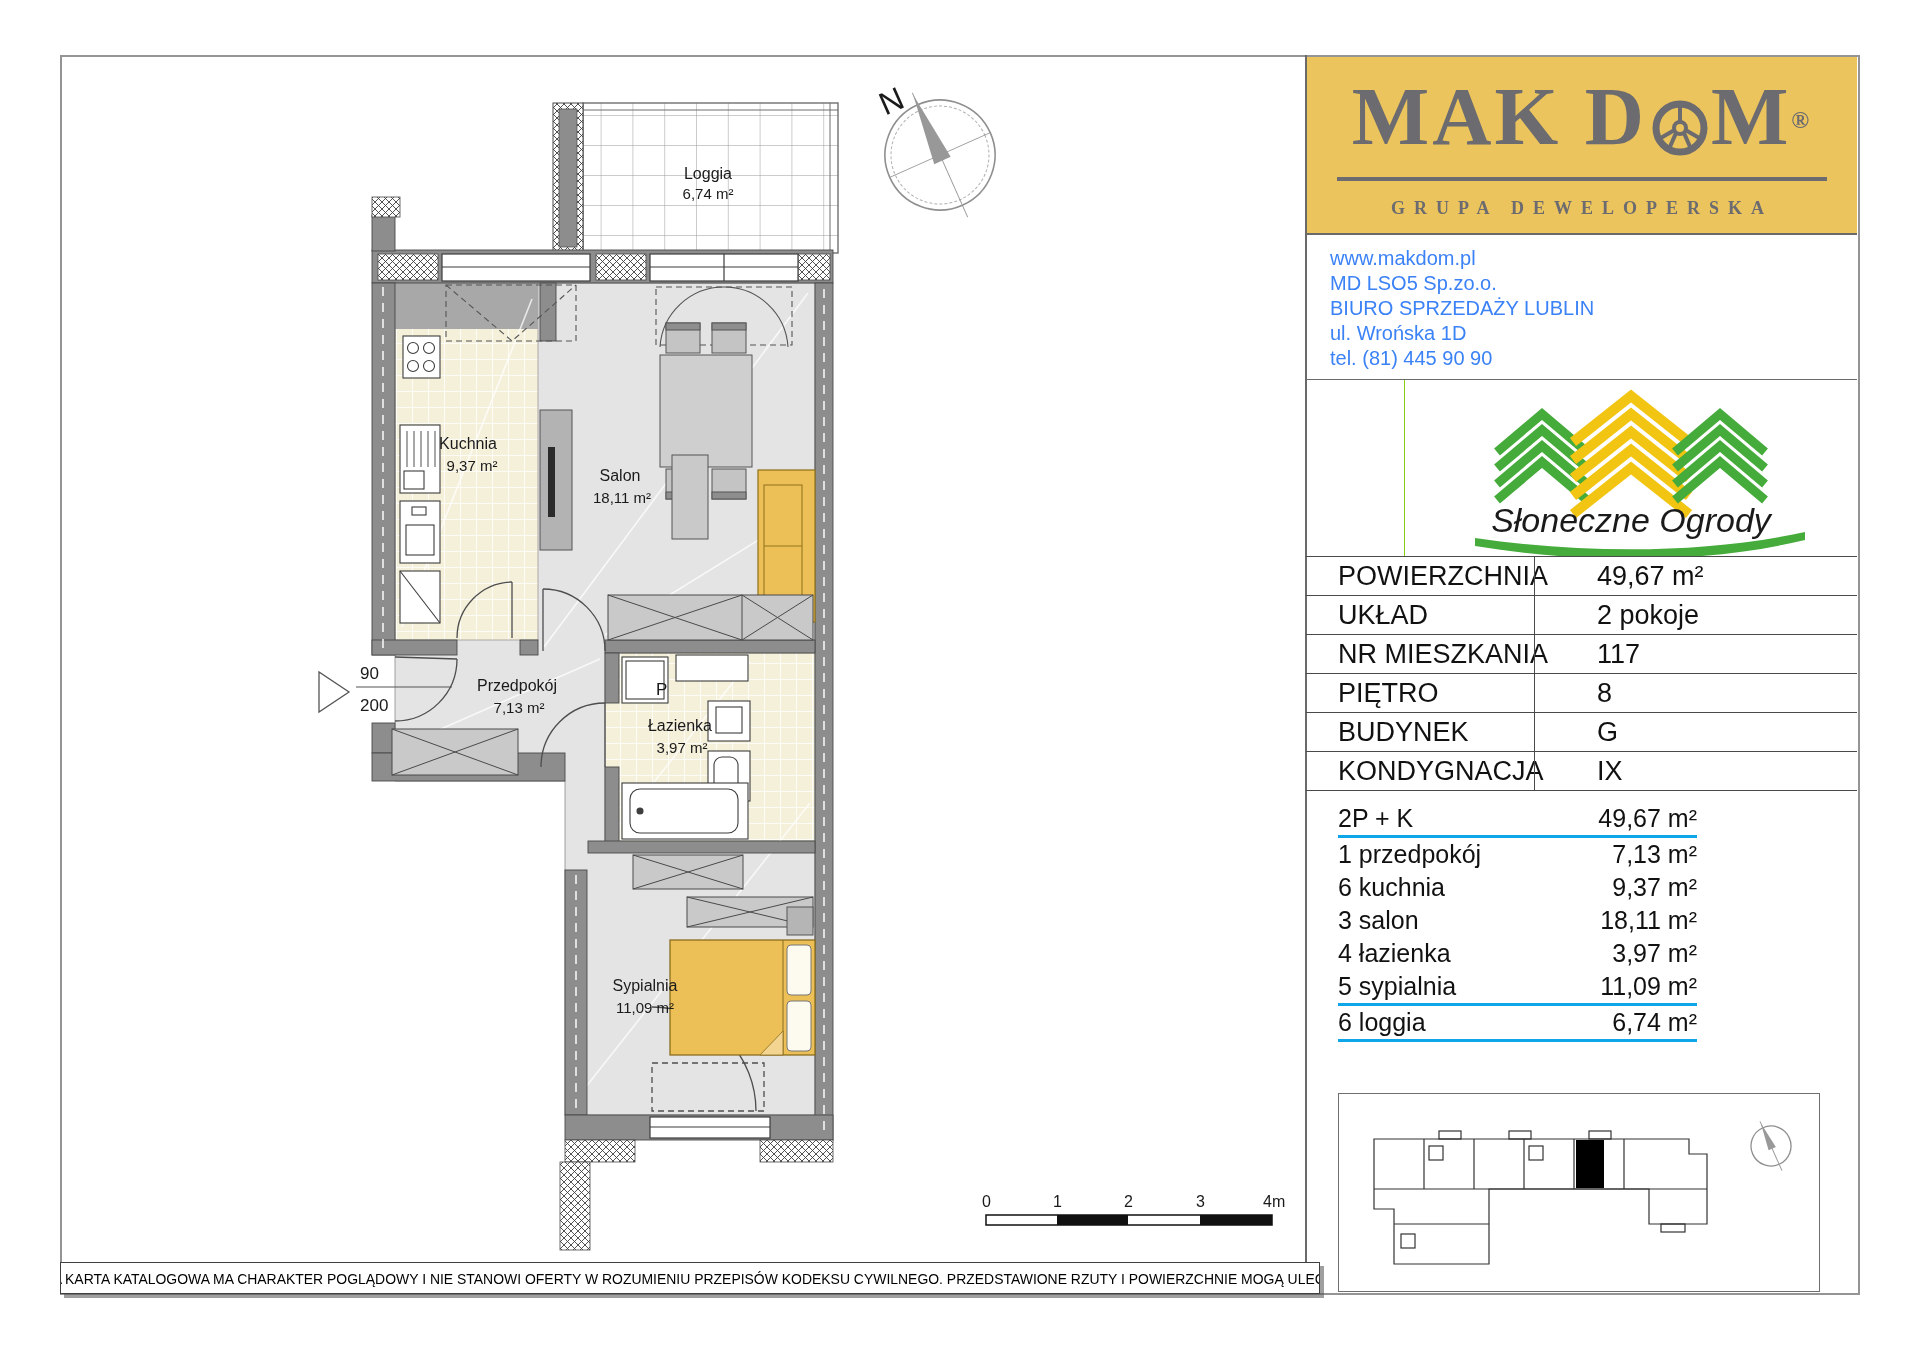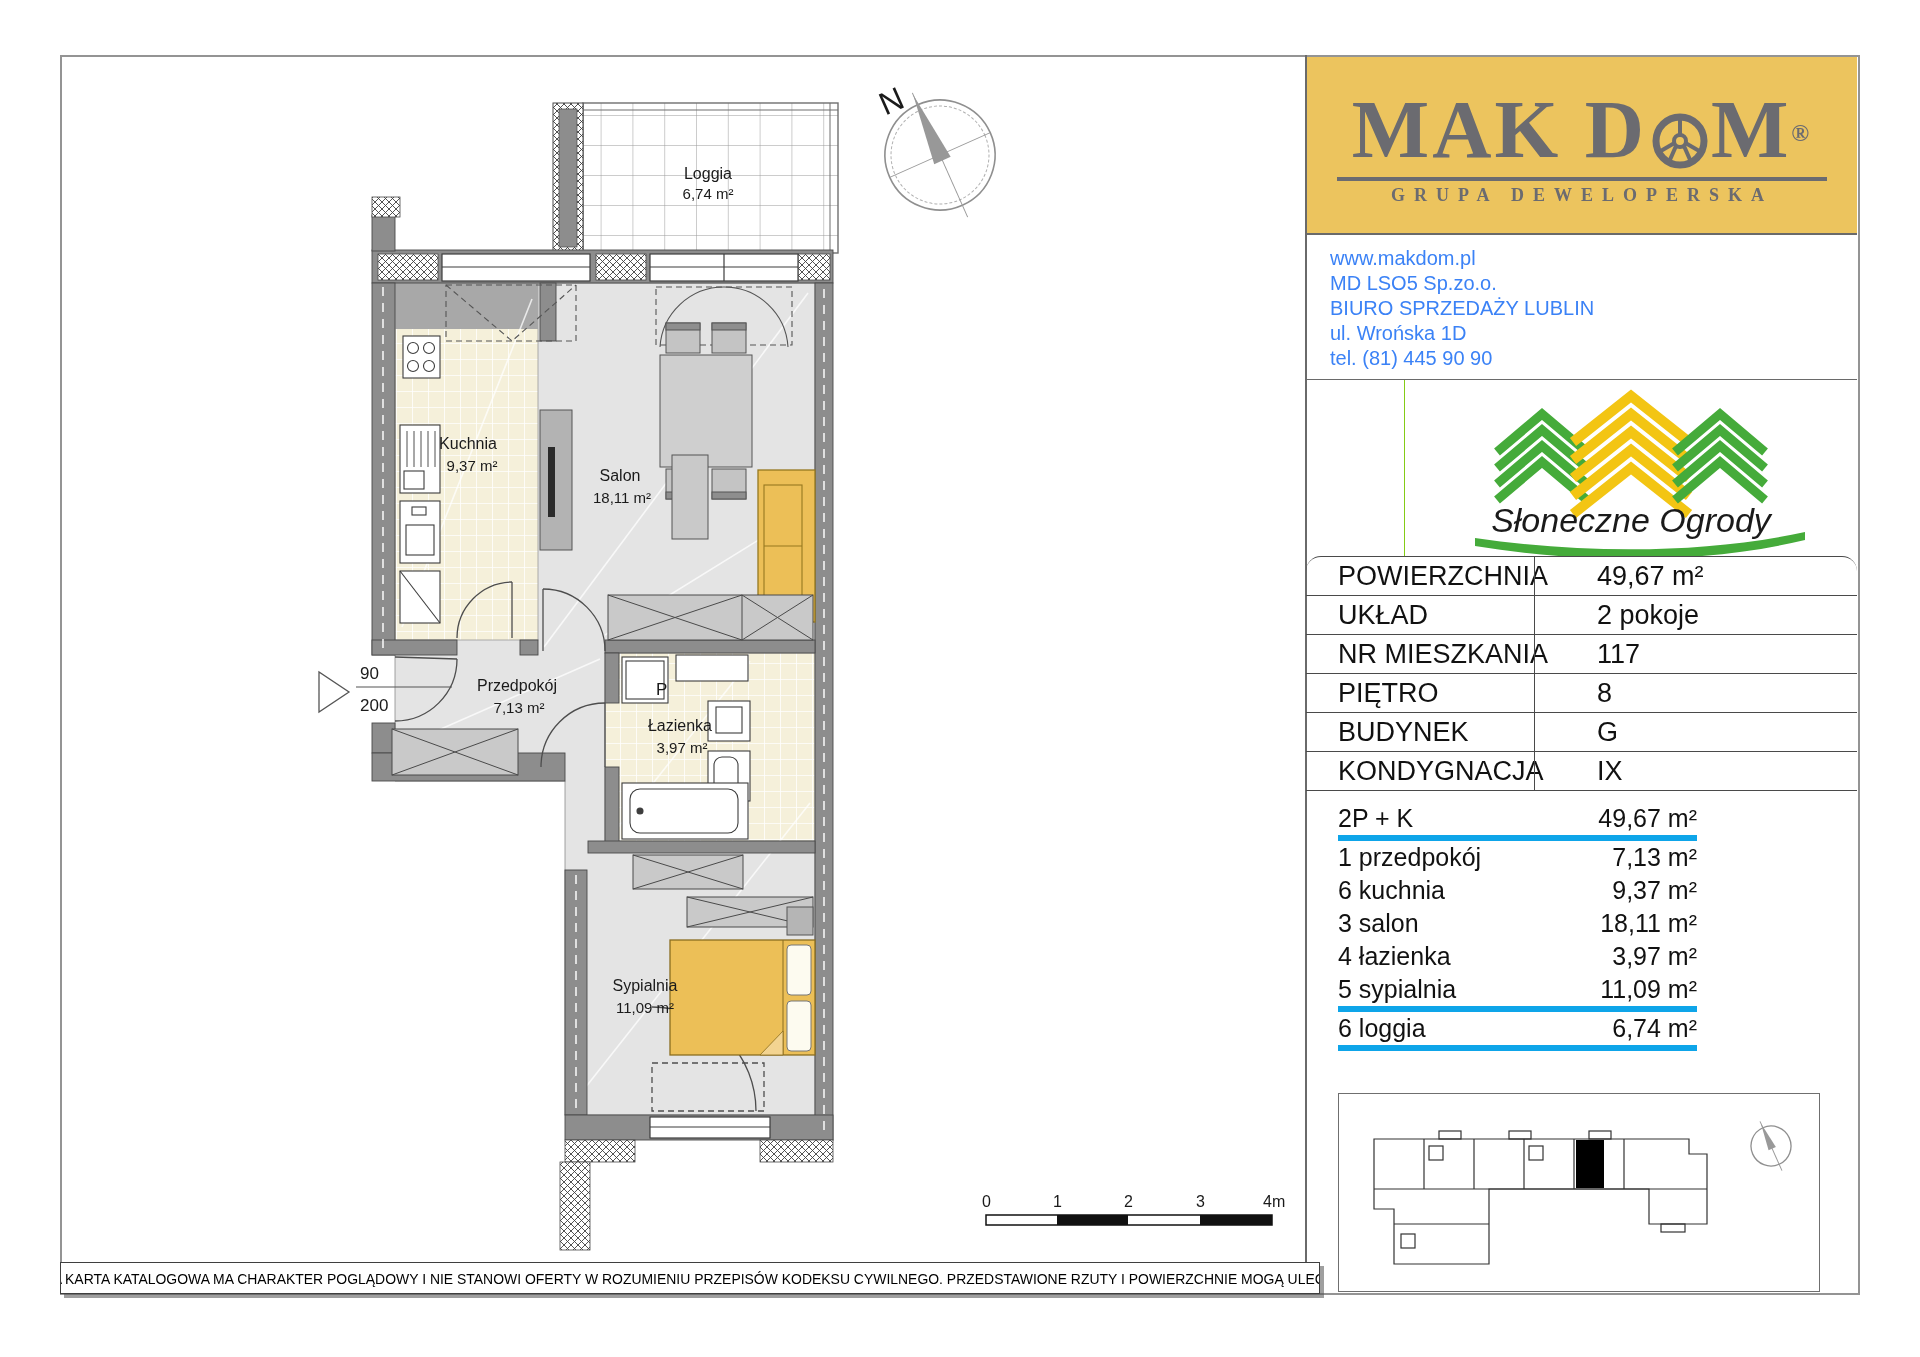--- a/index.html
+++ b/index.html
@@ -9,47 +9,47 @@
     -webkit-font-smoothing:antialiased;
   }
   .abs{position:absolute;}
   
   .frame{left:60px;top:55px;width:1796px;height:1236px;border:2px solid #949494;}
   .panel-divider{left:1305px;top:55px;width:0;height:1236px;border-left:2px solid #6a6a6a;}
   
   .brand-box{
     left:1307px;top:57px;width:550px;height:176px;background:#ecc45e;
     border-bottom:2px solid #6a6a6a;display:flex;flex-direction:column;align-items:center;
-    justify-content:center;color:#6b6b70;
+    justify-content:center;color:#6b6b70;gap:13px;
   }
   .brand-name{
     font-family:"Liberation Serif", serif;font-size:82px;font-weight:600;
     letter-spacing:3px;line-height:84px;display:flex;align-items:center;white-space:nowrap;
   }
   .brand-reg{font-size:24px;vertical-align:top;align-self:flex-start;margin-top:6px;}
   .flower-o{display:inline-block;width:58px;height:58px;margin:0 2px 0 4px;}
   .brand-rule{width:490px;border-top:4px solid #6b6b70;margin:2px 0 4px 0;}
   .brand-tagline{
     font-family:"Liberation Serif", serif;font-size:18px;font-weight:600;
     letter-spacing:9px;white-space:nowrap;
   }
   
   .contact{left:1330px;top:246px;font-size:20px;line-height:25px;color:#3b82f6;}
   .hline-379{left:1306px;top:379px;width:551px;height:0;border-top:1px solid #6a6a6a;}
   
   .estate-cell{left:1404px;top:380px;width:452px;height:176px;border-left:1px solid #84cc16;}
   
-  .spec-table{left:1306px;top:556px;width:551px;border-top:1px solid #4a4a4a;border-radius:15px;}
+  .spec-table{left:1306px;top:556px;width:551px;border-top:1px solid #4a4a4a;}
   .spec-row{display:grid;grid-template-columns:228px 1fr;height:38px;border-bottom:1px solid #4a4a4a;align-items:center;font-size:27px;}
   .spec-label{padding-left:32px;white-space:nowrap;}
   .spec-value{padding-left:62px;border-left:1px solid #4a4a4a;height:100%;display:flex;align-items:center;}
   
   .rooms{left:1306px;top:802px;width:551px;font-size:25px;}
   .room-row{display:flex;justify-content:space-between;align-items:center;height:33px;margin:0 160px 0 32px;}
-  .room-row.ruled{border-bottom:6px solid #0ea5e9;gap:19px;}
+  .room-row.ruled{border-bottom:3px solid #0ea5e9;gap:19px;}
   
   .keyplan{left:1338px;top:1093px;width:480px;height:197px;border:1px solid #6f6f6f;background:#fff;}
   
   .footer{
     left:60px;top:1262px;width:1258px;height:30px;border:1px solid #3f3f3f;background:#fff;
     box-shadow:4px 4px 0 rgba(80,80,80,.55);display:flex;align-items:center;justify-content:center;overflow:hidden;
   }
   .footer span{display:inline-block;font-size:15px;white-space:nowrap;transform:scaleX(.93);color:#000;}
   
   svg text{font-family:"Liberation Sans", sans-serif;fill:#1a1a1a;}

